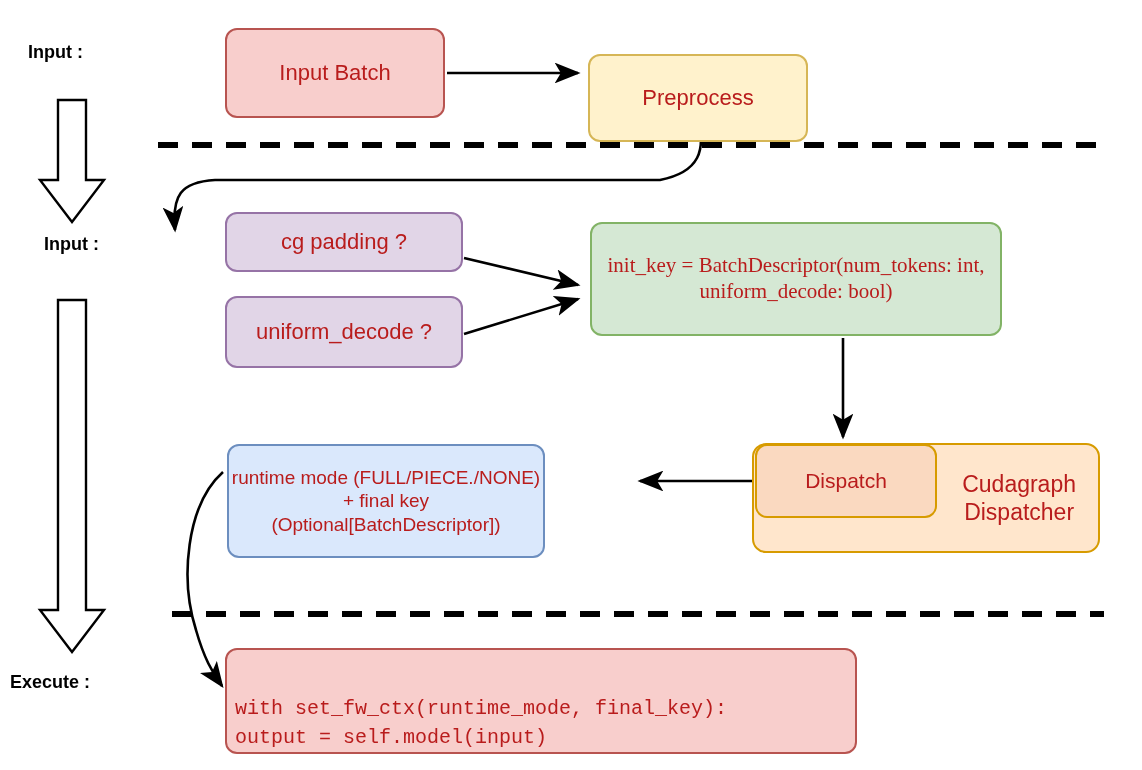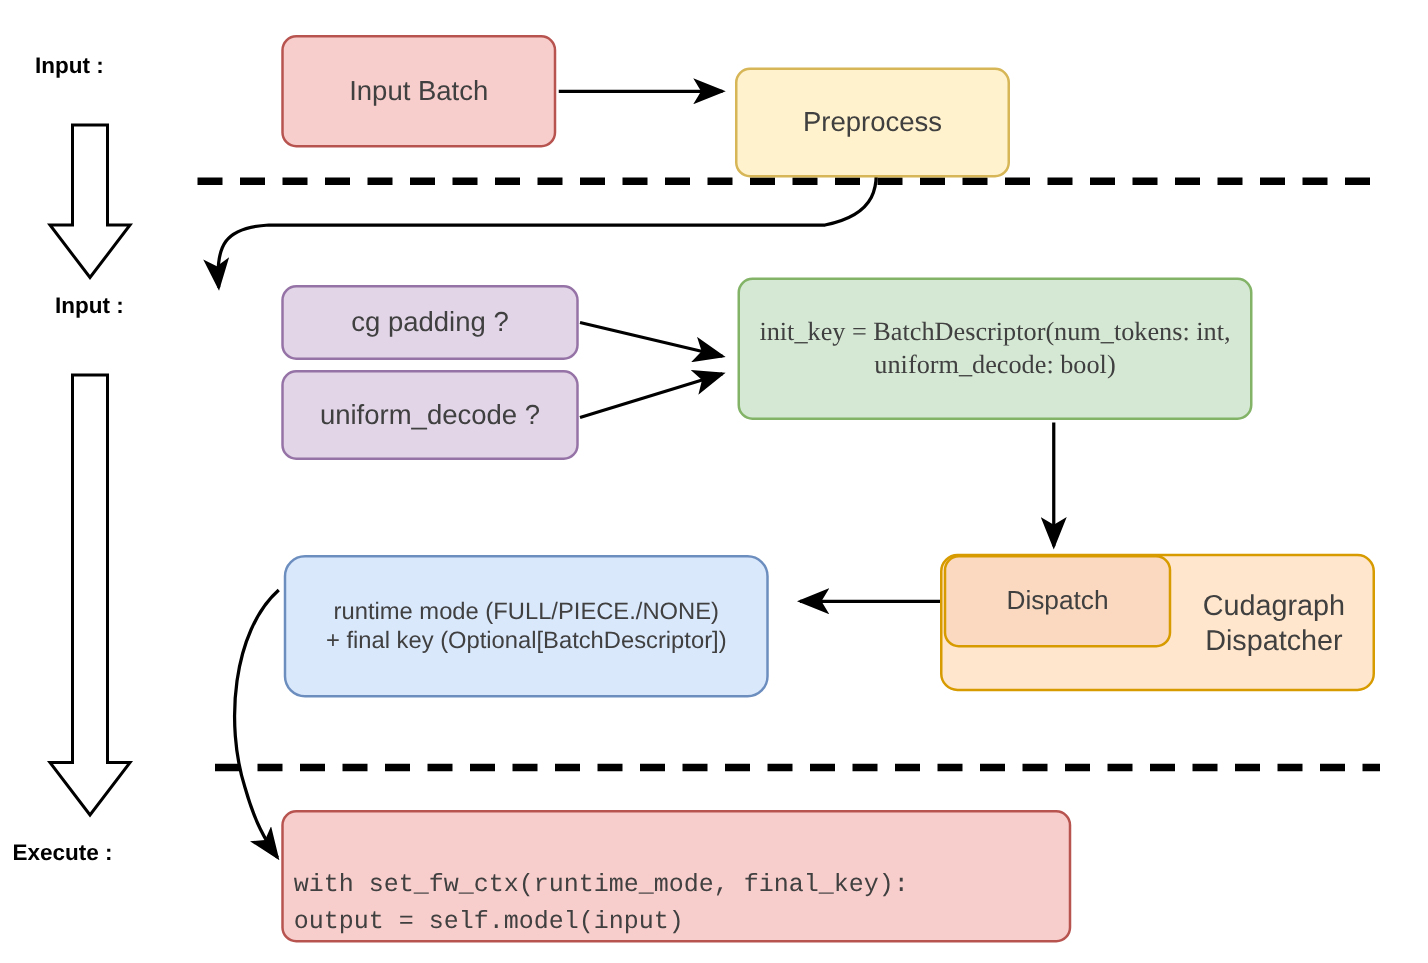--- a/index.html
+++ b/index.html
@@ -30,21 +30,21 @@
     letter-spacing: 0px;
   }
   .node {
     position: absolute;
     box-sizing: border-box;
     display: flex;
     align-items: center;
     justify-content: center;
     text-align: center;
     font-family: "Liberation Sans", sans-serif;
-    color: #404040;
+    color: #b91c1c;
     line-height: 1.22;
     border-style: solid;
   }
   .node-text {
     display: block;
     width: 100%;
     white-space: pre-line;
   }
   
   .n-input-batch {
@@ -144,21 +144,21 @@
 <div class="stage-label" style="left:10px; top:672px;">Execute :</div>
 
 <div class="node n-input-batch" style="left:225px; top:28px; width:220px; height:90px;">
   <span class="node-text">Input Batch</span>
 </div>
 
 <div class="node n-preprocess" style="left:588px; top:30px; width:220px; height:88px;margin-top:24px;">
   <span class="node-text">Preprocess</span>
 </div>
 
-<div class="node n-cg-padding" style="left:225px; top:228px; width:238px; height:60px;text-align:center;">
+<div class="node n-cg-padding" style="left:225px; top:212px; width:238px; height:60px;text-align:center;">
   <span class="node-text">cg padding ?</span>
 </div>
 
 <div class="node n-uniform-decode" style="left:225px; top:296px; width:238px; height:72px;">
   <span class="node-text">uniform_decode ?</span>
 </div>
 
 <div class="node n-init-key" style="left:590px; top:222px; width:412px; height:114px;font-family:Liberation Serif, serif;">
   <span class="node-text">init_key = BatchDescriptor(num_tokens: int,
 uniform_decode: bool)</span>
@@ -166,21 +166,21 @@
 
 <div class="node n-cudagraph-dispatcher" style="left:752px; top:443px; width:348px; height:110px;">
   <span class="node-text" style="width:auto;">Cudagraph
 Dispatcher</span>
 </div>
 
 <div class="node n-dispatch" style="left:755px; top:444px; width:182px; height:74px;">
   <span class="node-text">Dispatch</span>
 </div>
 
-<div class="node n-runtime-mode" style="left:227px; top:444px; width:388px; height:114px;border-radius:17px;">
+<div class="node n-runtime-mode" style="left:227px; top:444px; width:318px; height:114px;">
   <span class="node-text">runtime mode (FULL/PIECE./NONE)
 + final key (Optional[BatchDescriptor])</span>
 </div>
 
 <div class="node n-code" style="left:225px; top:648px; width:632px; height:106px;">
   <span class="node-text">with set_fw_ctx(runtime_mode, final_key):
     output = self.model(input)</span>
 </div>
 
 </body></html>

